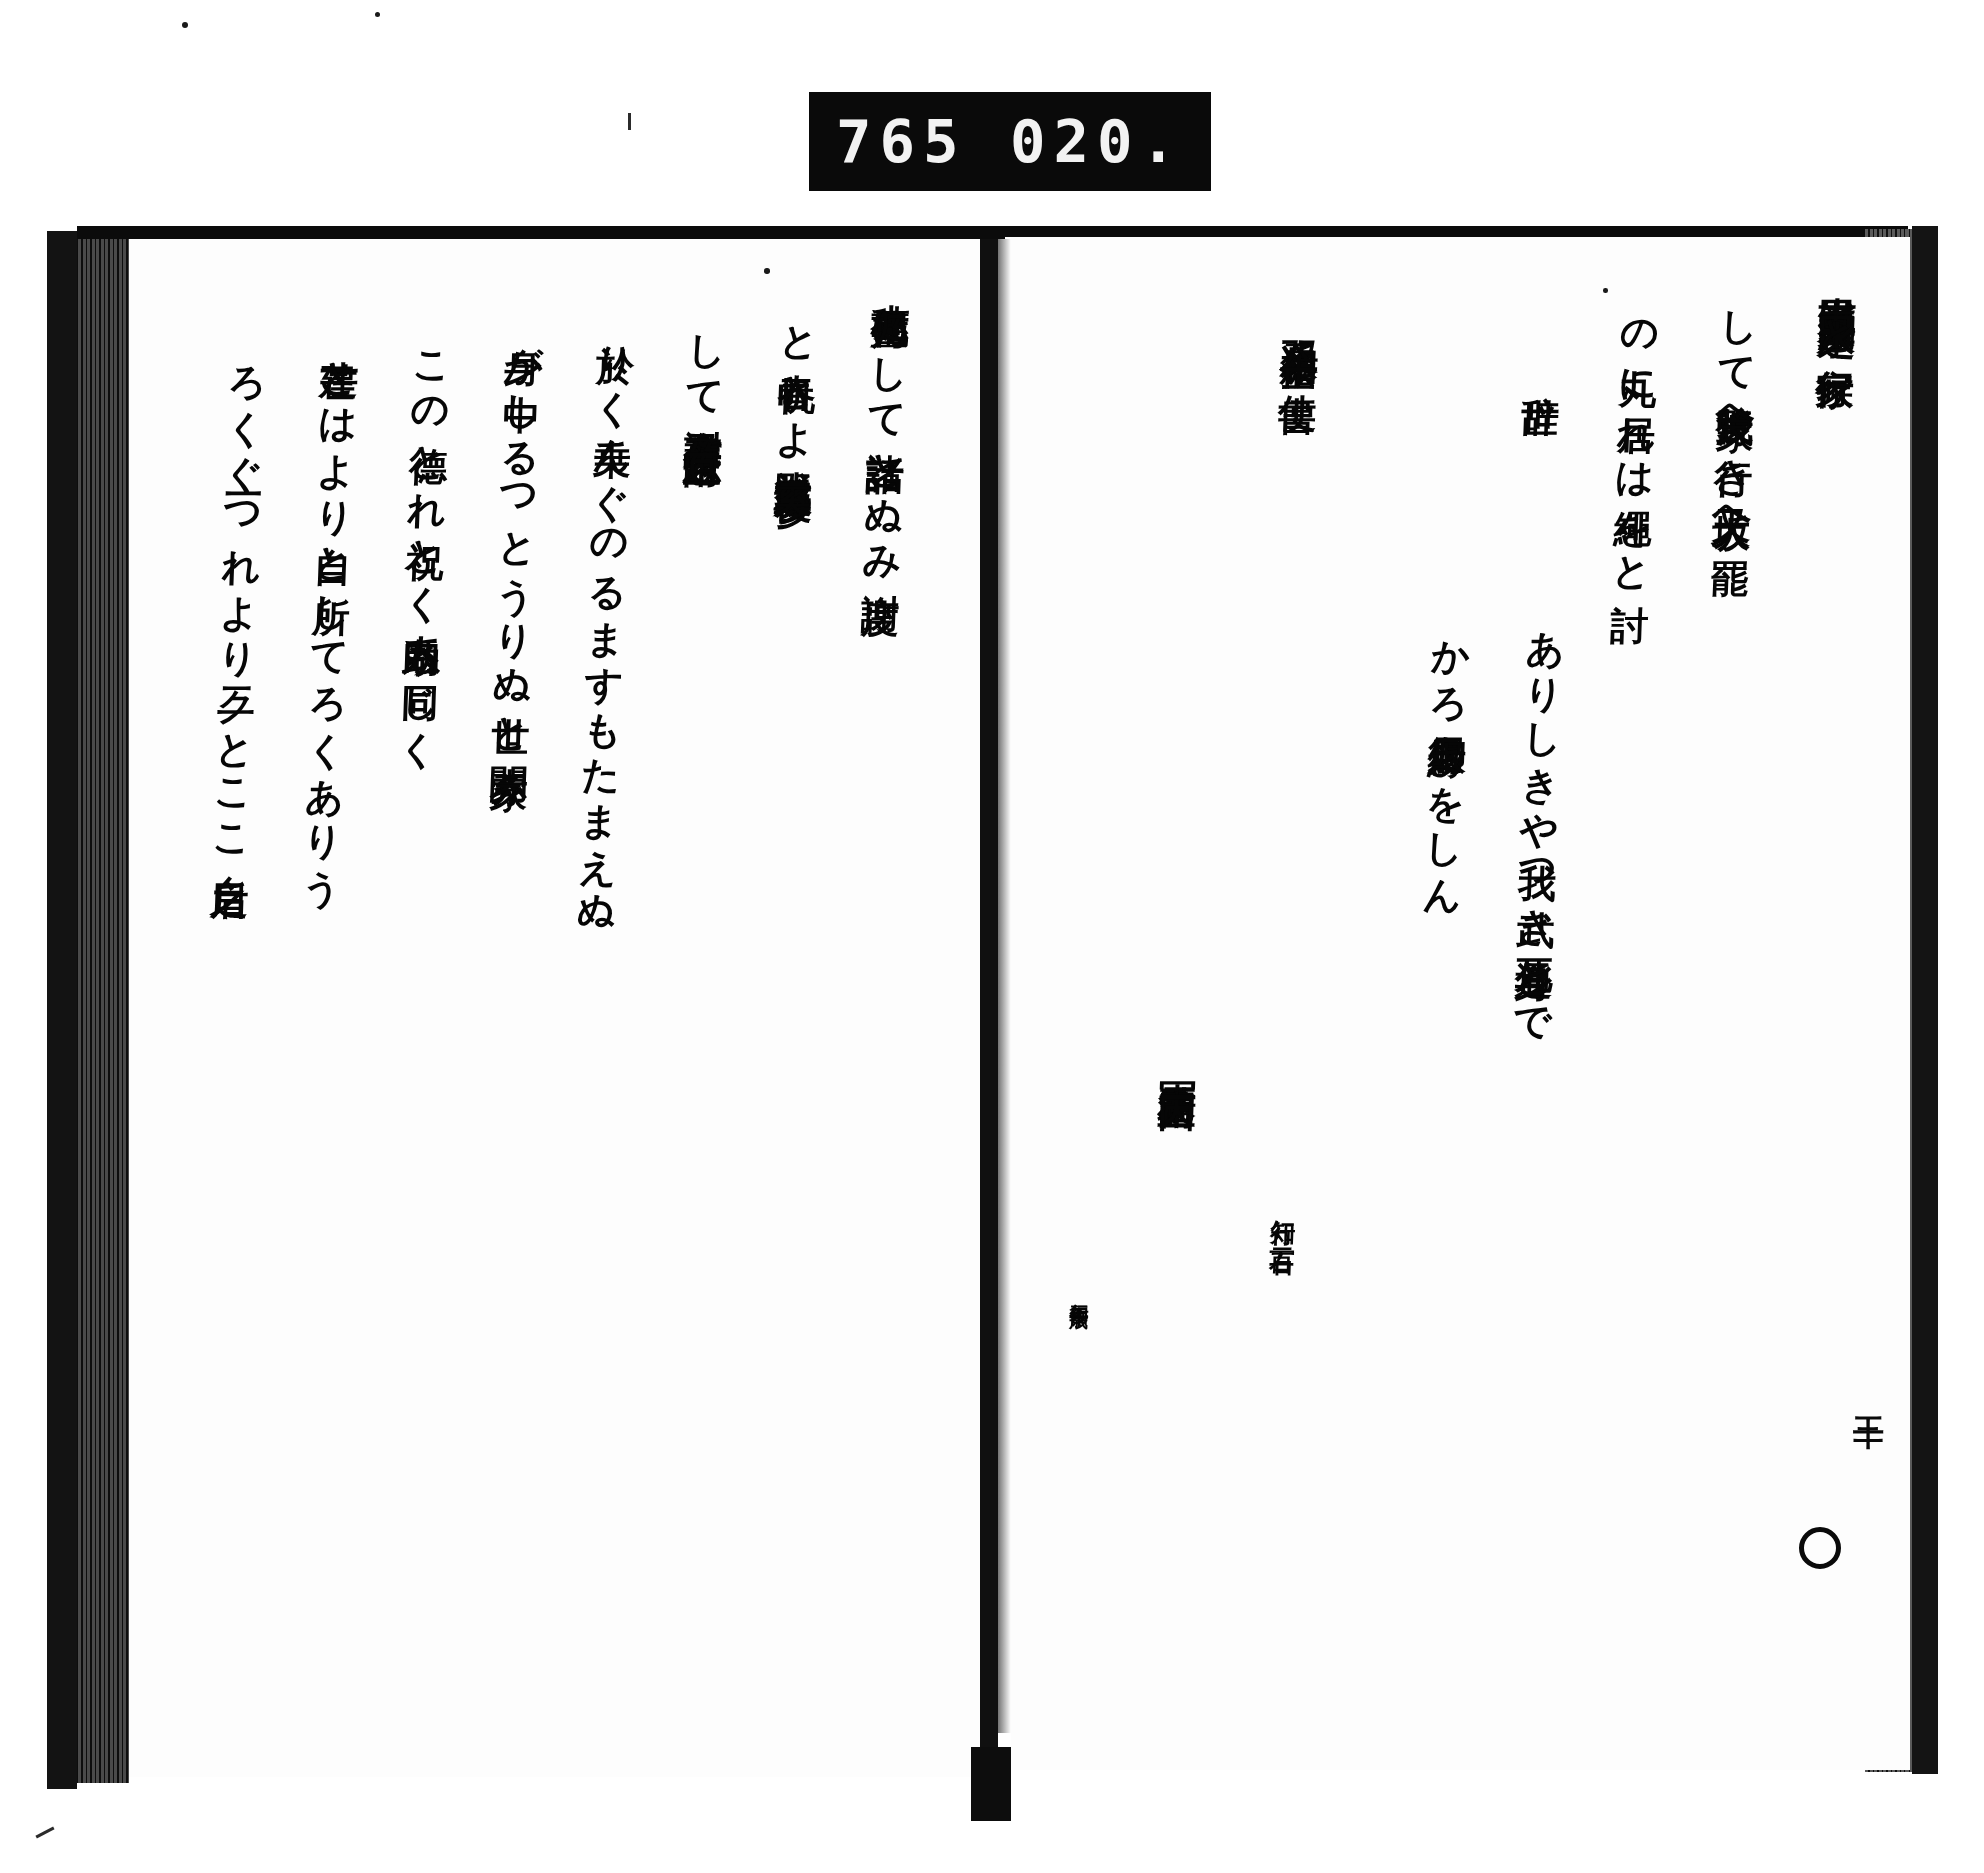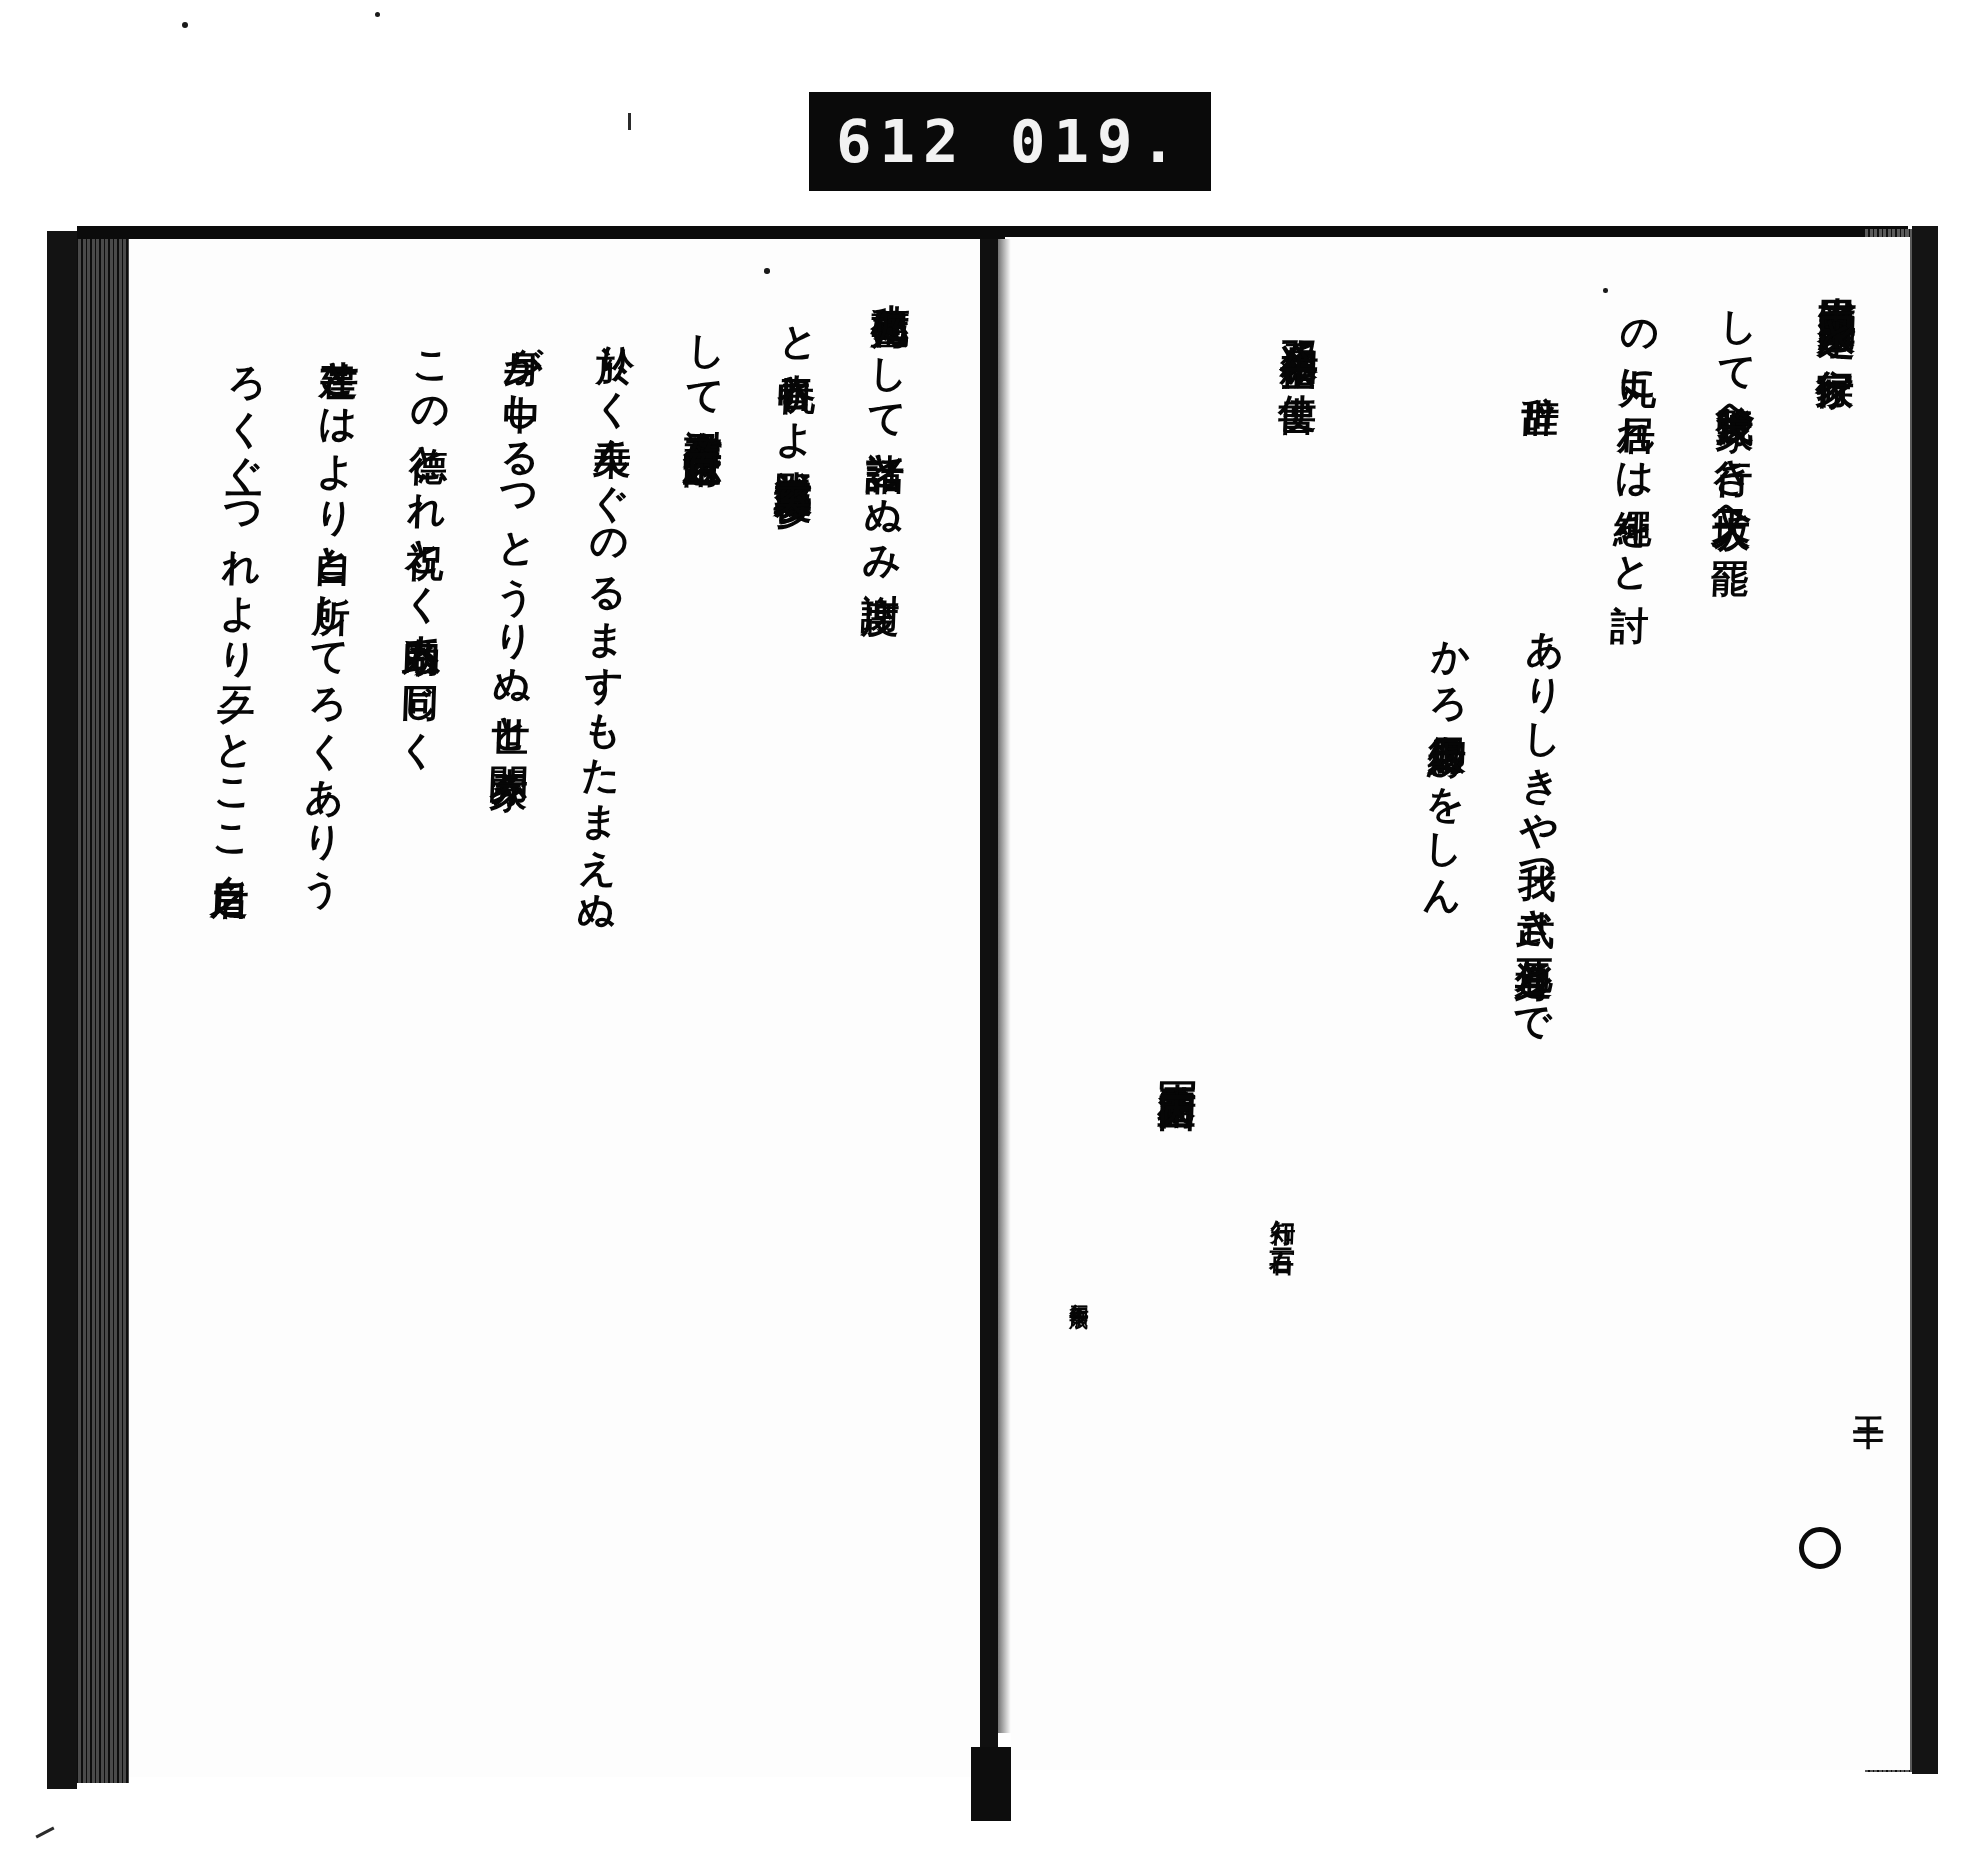--- a/index.html
+++ b/index.html
@@ -195,22 +195,22 @@
   }
   .scratch {
     position: absolute;
     background: #2b2b2b;
   }
 </style>
 </head>
 <body>
 
 <div id="film-counter">
-  <span class="digits">612</span>
-  <span class="digits">019.</span>
+  <span class="digits">765</span>
+  <span class="digits">020.</span>
 </div>
 
 <div id="book-spread">
 
   <div class="edge-left-outer"></div>
   <div class="edge-left-inner"></div>
   <div class="head-rule-left"></div>
   <div class="head-rule-right"></div>
   <div class="edge-right-inner"></div>
   <div class="edge-right-outer"></div>

